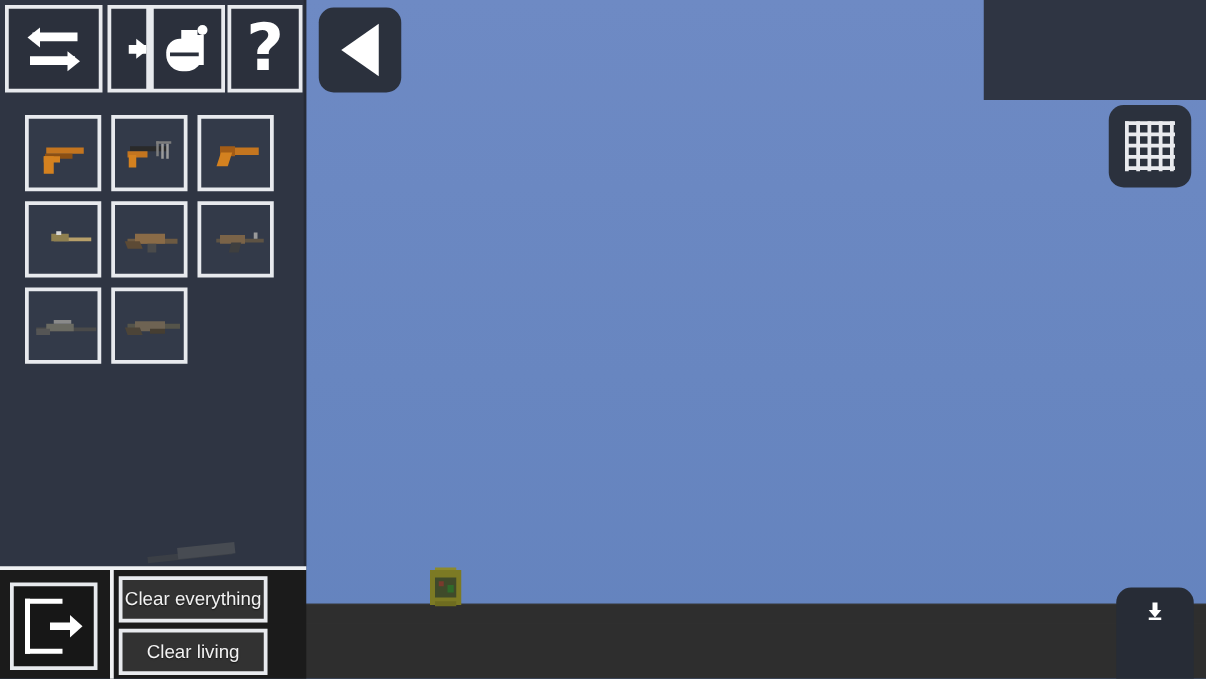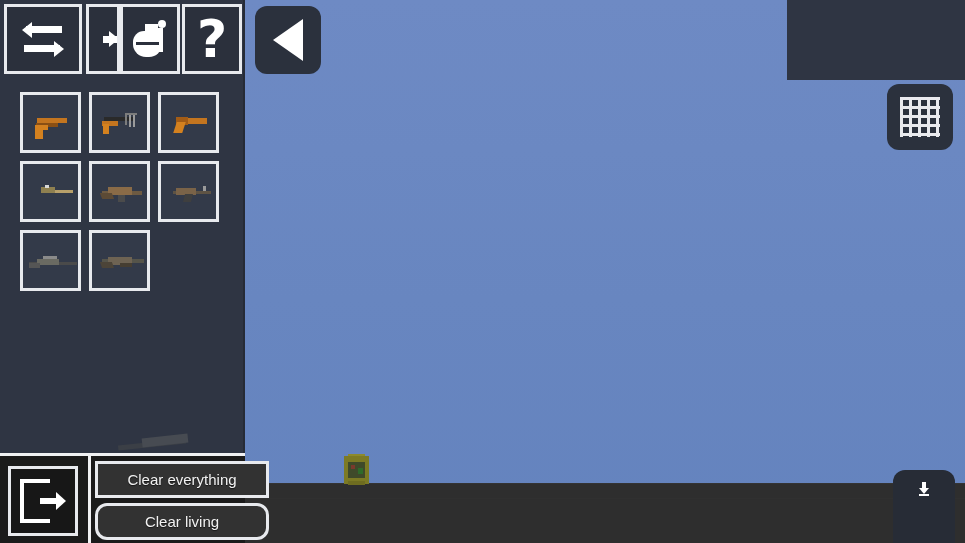--- a/index.html
+++ b/index.html
@@ -172,30 +172,30 @@
   .icon-exit .shaft{ position:absolute; left:20px; top:19px; width:18px; height:6px; background:#fff; }
   .icon-exit .head { position:absolute; right:0; top:13px; width:0; height:0;
                      border-top:9px solid transparent; border-bottom:9px solid transparent; border-left:10px solid #fff; }
 
   #clear-buttons {
     position:absolute; left:88px; top:0px; width:157px; height:90px;
     border-left:3px solid #f0f1f3;
     border-top:0;
   }
   .clear-btn {
-    position:absolute; left:4px; width:174px; height:37px;
+    position:absolute; left:4px; width:119px; height:37px;
     background:#323232;
     border:3px solid #e8eaee;
     color:#f2f2f2;
     font-size:15px;
     display:flex; align-items:center; justify-content:center;
     text-shadow:0 1px 1px rgba(0,0,0,.6);
   }
   .clear-btn.top { top:5px; }
-  .clear-btn.bot { top:47px;border-radius:12px; }
+  .clear-btn.bot { top:47px; }
 
   
   .round-btn {
     position:absolute;
     background:#2b313d;
     border-radius:12px;
     display:flex; align-items:center; justify-content:center;
   }
   #back-button { left:255px; top:6px; width:66px; height:68px; }
   .icon-play-left { width:0; height:0;

